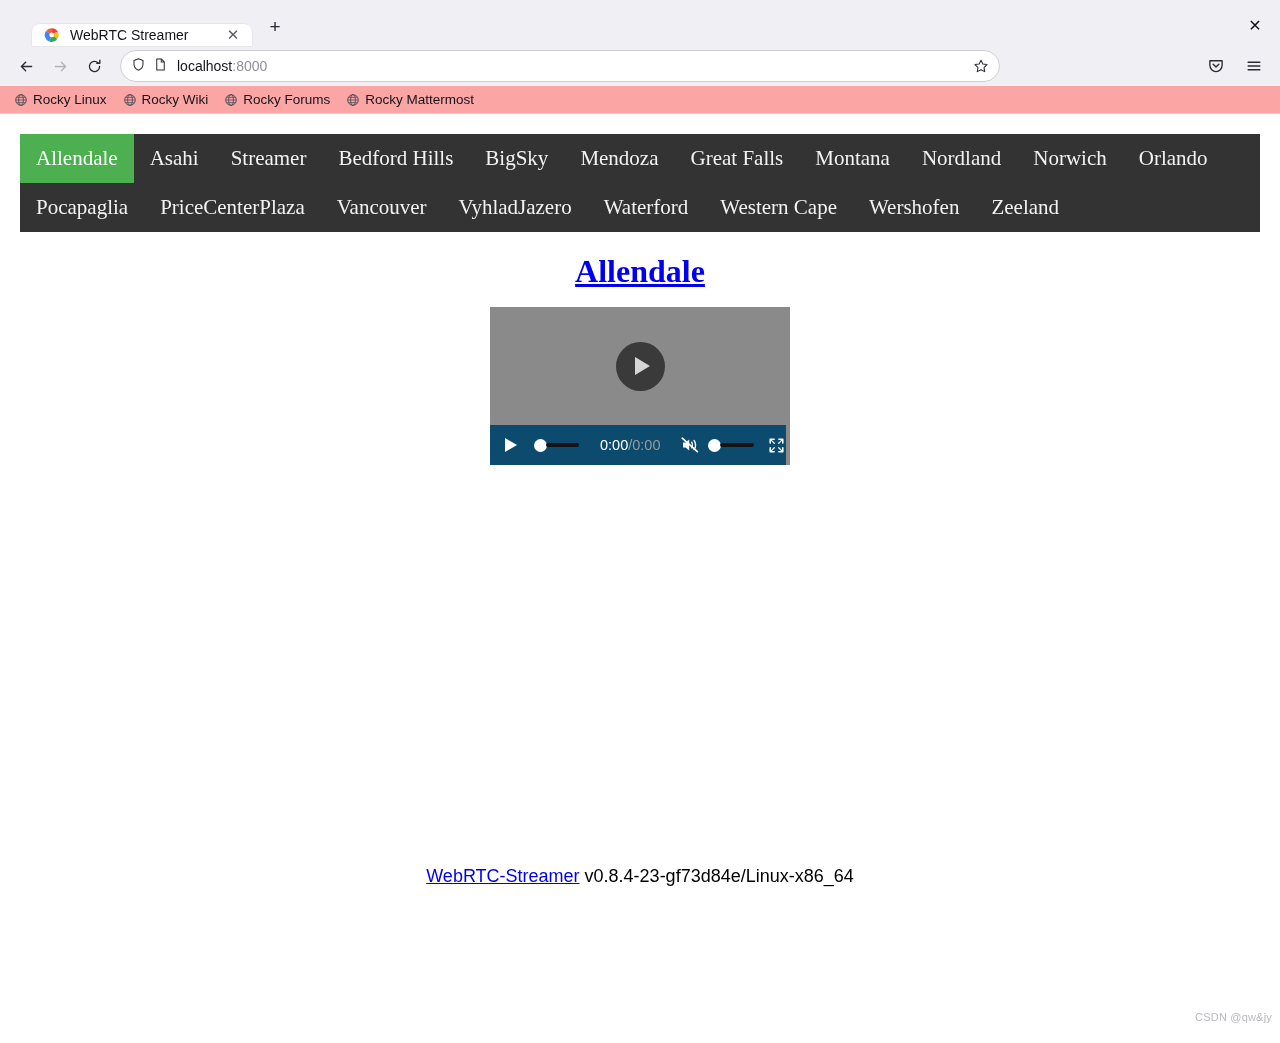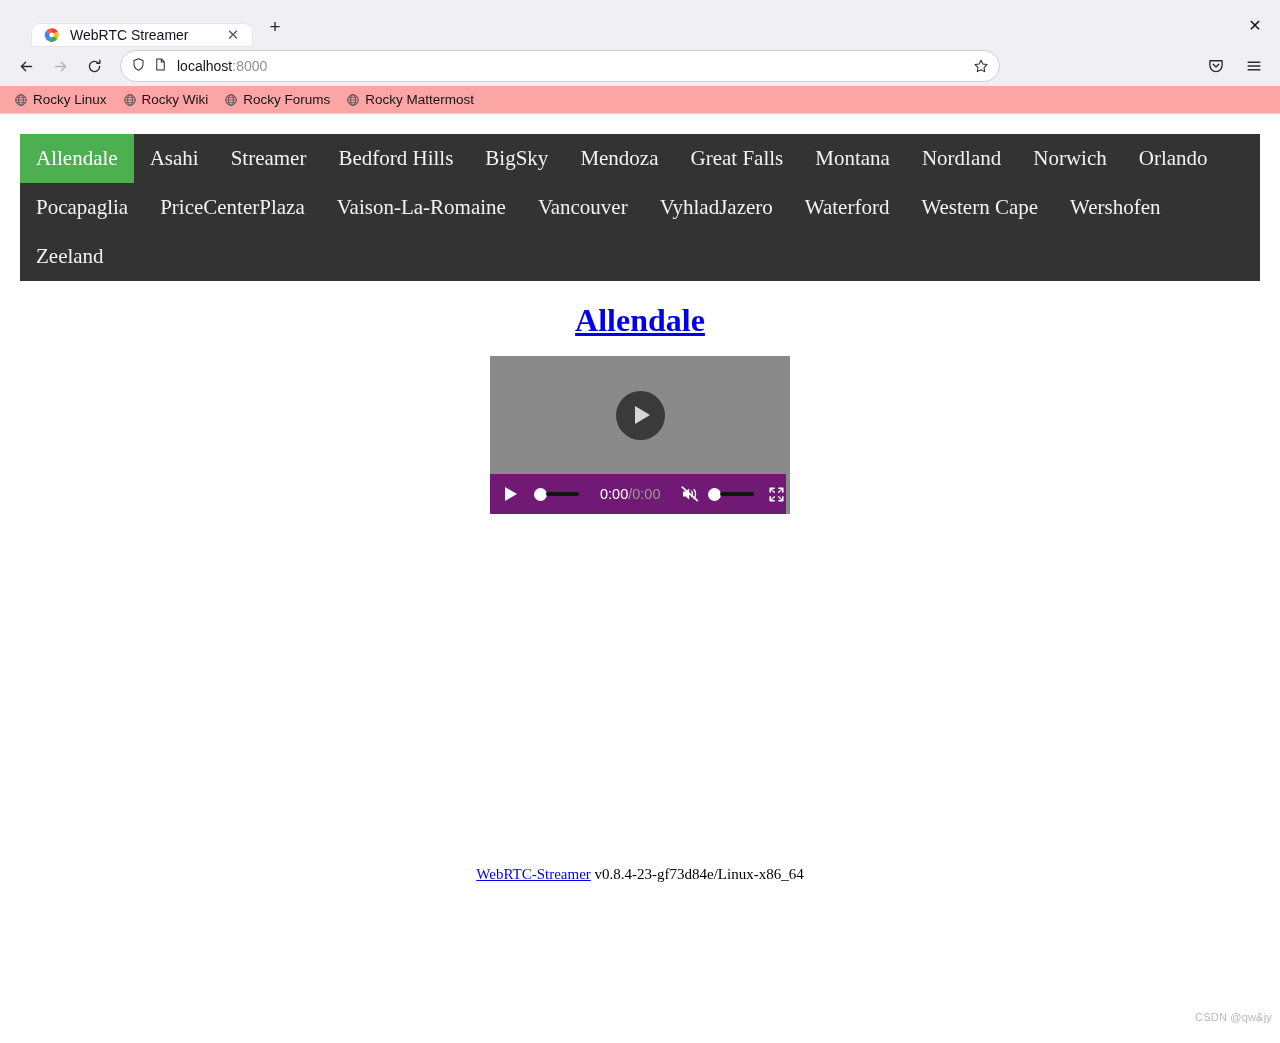--- a/index.html
+++ b/index.html
@@ -226,21 +226,21 @@
     width: 0; height: 0;
     border-left: 15px solid #d6d6d6;
     border-top: 9px solid transparent;
     border-bottom: 9px solid transparent;
     margin-left: 4px;
   }
   .controls {
     position: absolute;
     left: 0; right: 4px; bottom: 0;
     height: 40px;
-    background: #701a75;
+    background: #0c4a6e;
     display: flex;
     align-items: center;
     padding: 0 10px;
     gap: 0;
   }
   .ctrl-play {
     width: 22px; height: 22px;
     display: flex; align-items: center; justify-content: center;
     flex: 0 0 22px;
   }
@@ -300,22 +300,22 @@
     display: flex; align-items: center; justify-content: center;
     flex: 0 0 18px;
   }
 
   
   .footer {
     position: absolute;
     left: 0; right: 0;
     top: 752px;
     text-align: center;
-    font-size: 15px;
-    font-family: Liberation Serif, serif;
+    font-size: 18px;
+    font-family: Liberation Sans, sans-serif;
     color: #000000;
   }
   .footer a { color: #0000EE; text-decoration: underline; }
 
   .watermark {
     position: absolute;
     right: 8px;
     bottom: 20px;
     font-size: 11px;
     color: #b9b9c0;
@@ -465,21 +465,20 @@
           <a class="navlink" href="#">Mendoza</a>
           <a class="navlink" href="#">Great Falls</a>
           <a class="navlink" href="#">Montana</a>
           <a class="navlink" href="#">Nordland</a>
           <a class="navlink" href="#">Norwich</a>
           <a class="navlink" href="#">Orlando</a>
         </div>
         <div class="sitenav-row">
           <a class="navlink" href="#">Pocapaglia</a>
           <a class="navlink" href="#">PriceCenterPlaza</a>
-          <a class="navlink" href="#">Vaison-La-Romaine</a>
           <a class="navlink" href="#">Vancouver</a>
           <a class="navlink" href="#">VyhladJazero</a>
           <a class="navlink" href="#">Waterford</a>
           <a class="navlink" href="#">Western Cape</a>
           <a class="navlink" href="#">Wershofen</a>
           <a class="navlink" href="#">Zeeland</a>
         </div>
       </nav>
 
       <h2 class="stream-title">

